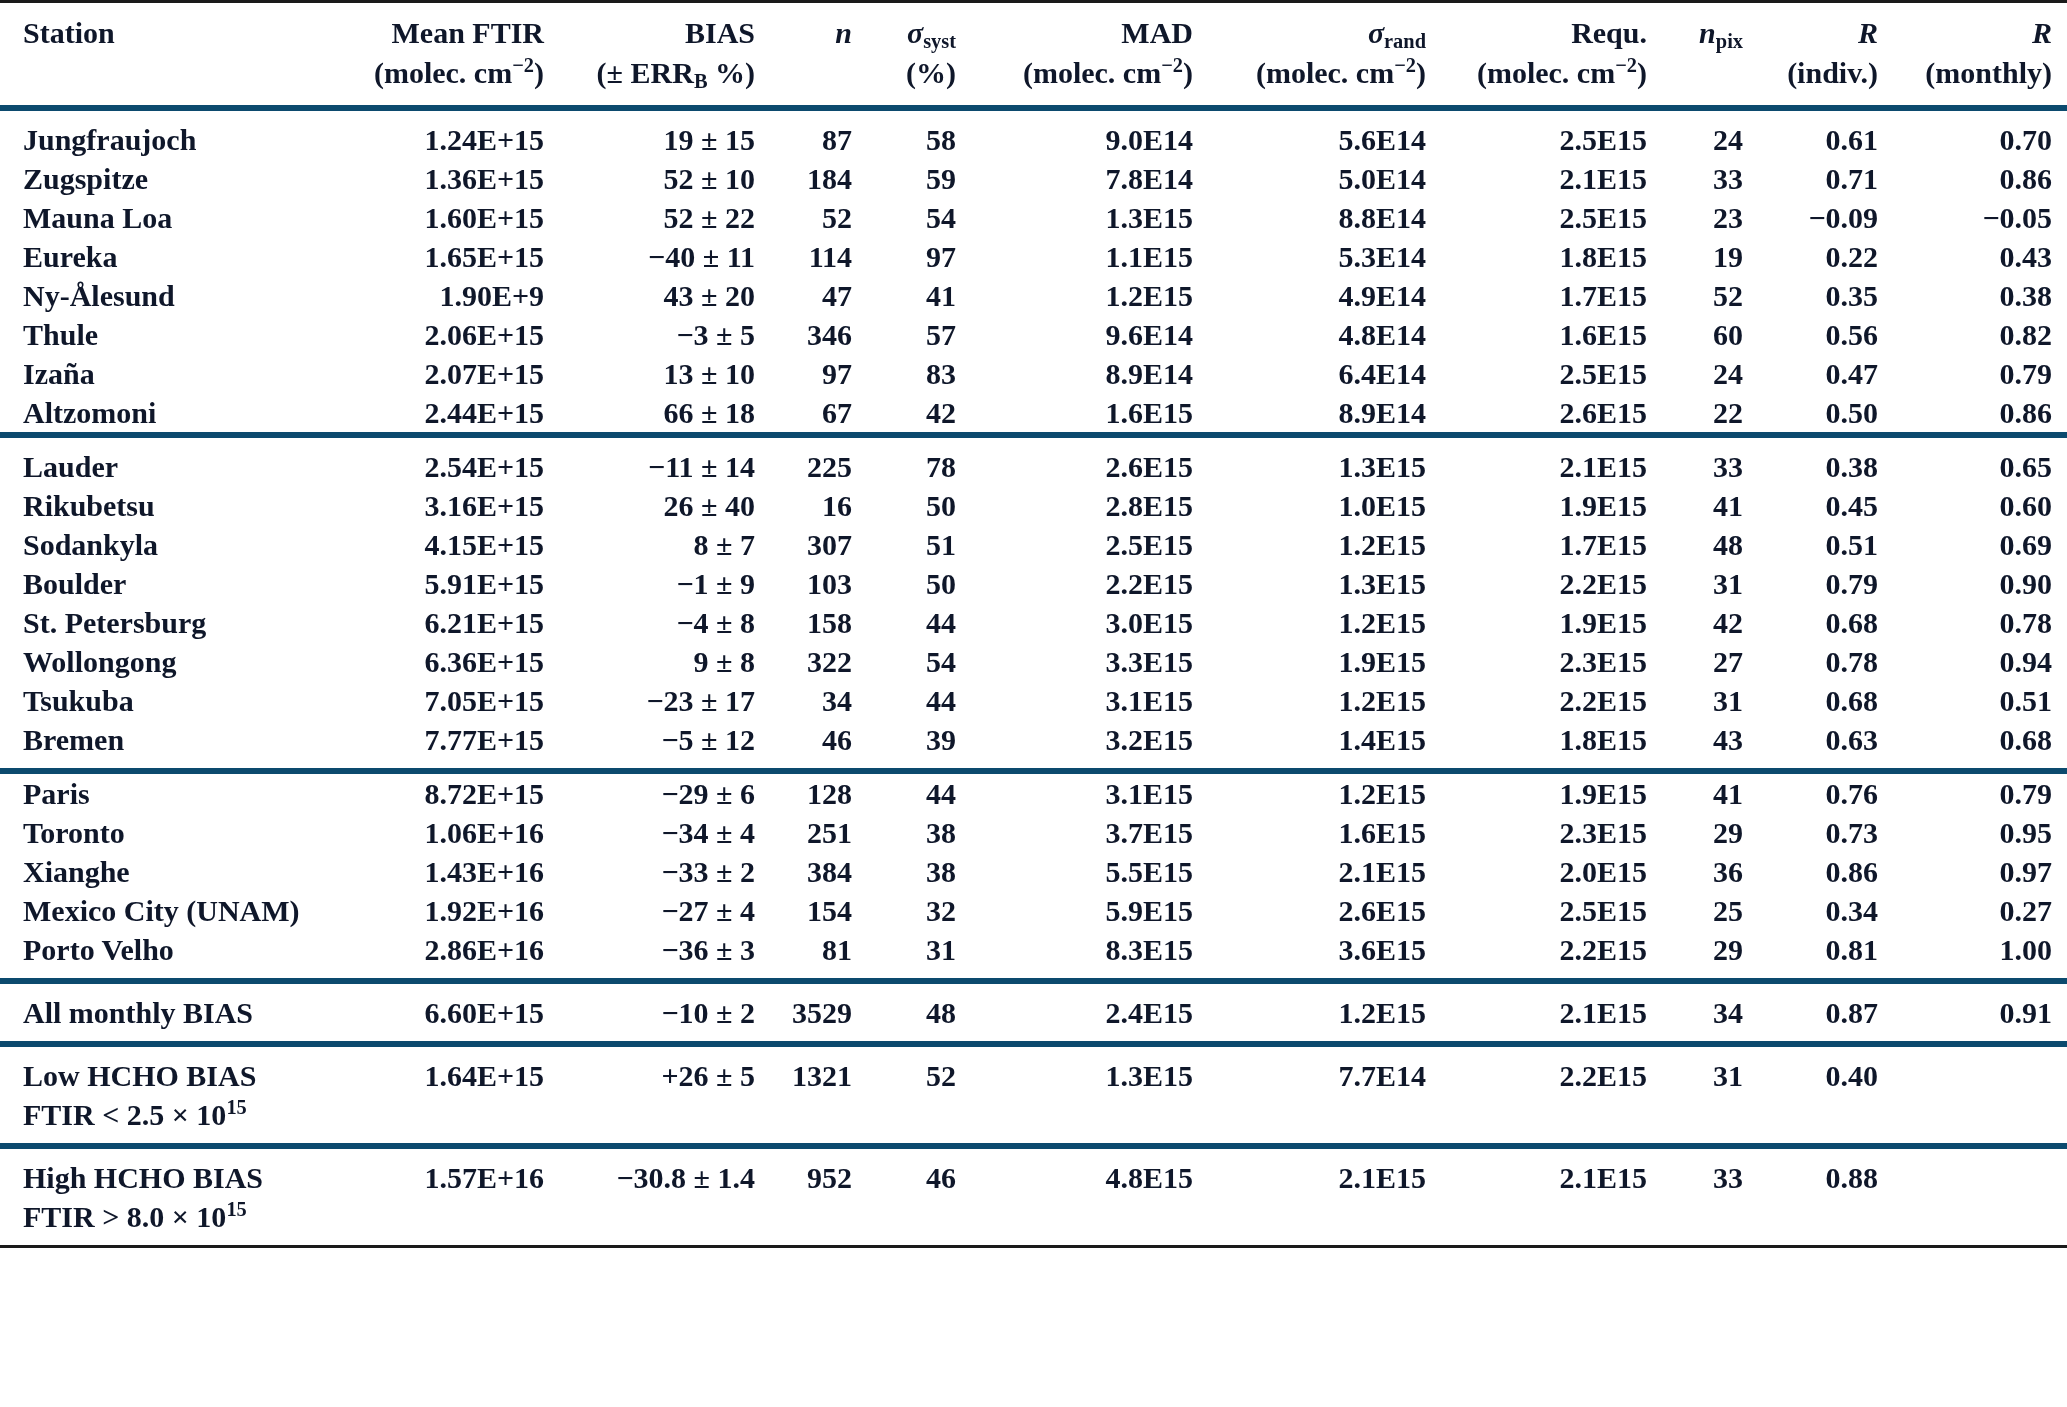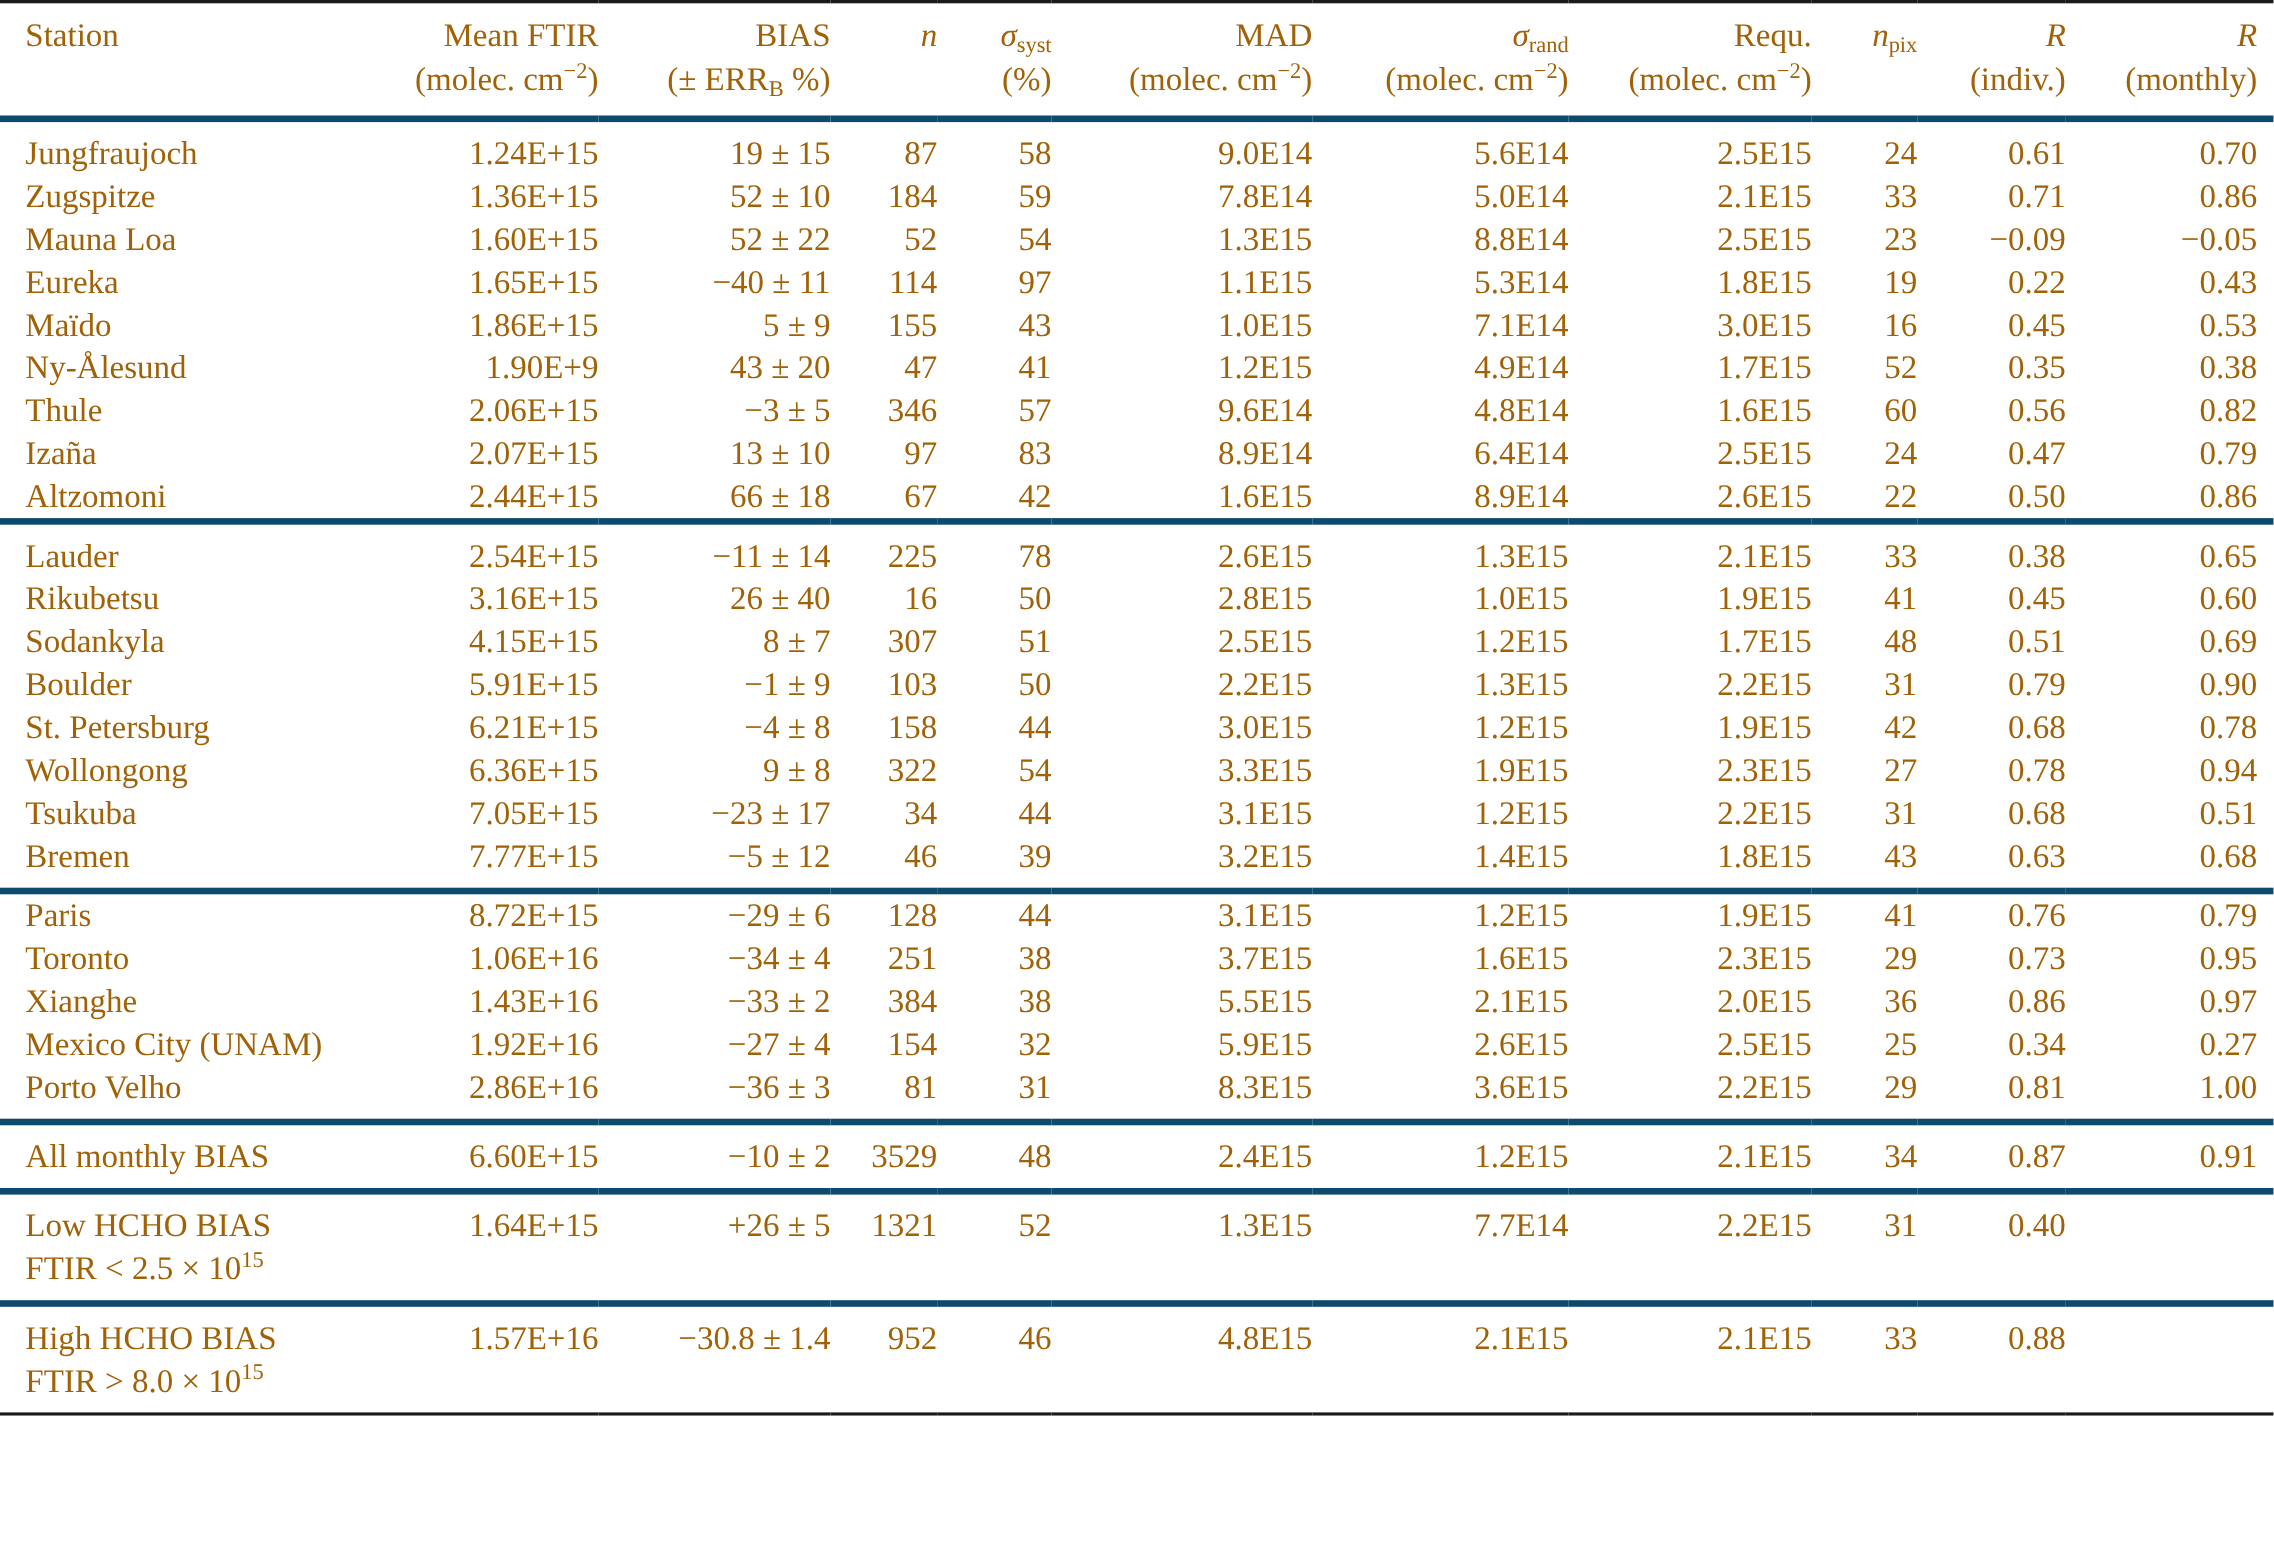--- a/index.html
+++ b/index.html
@@ -4,23 +4,24 @@
 <style>
   html, body { margin: 0; padding: 0; background: #ffffff; }
   body { width: 2067px; }
   .page { width: 2067px; background: #ffffff; }
   table.stats {
     border-collapse: collapse;
     table-layout: fixed;
     width: 2067px;
     font-family: "Liberation Serif", "DejaVu Serif", serif;
     font-size: 30px;
-    color: #a16207;
+    color: #0f172a;
     border-top: 3px solid #1a1a1a;
     border-bottom: 3px solid #1a1a1a;
+    font-weight: bold;
   }
   thead { border-bottom: 2px solid #1a1a1a; }
   tbody.group { border-top: 6px solid #0c4a6e; }
   td {
     padding: 0;
     text-align: right;
     vertical-align: top;
     line-height: 39px;
     white-space: nowrap;
   }
@@ -156,35 +157,20 @@
           <td>97</td>
           <td>1.1E15</td>
           <td>5.3E14</td>
           <td>1.8E15</td>
           <td>19</td>
           <td>0.22</td>
           <td>0.43</td>
         </tr>
         <tr>
           <td class="station">
-            <div>Maïdo</div>
-          </td>
-          <td>1.86E+15</td>
-          <td>5 ± 9</td>
-          <td>155</td>
-          <td>43</td>
-          <td>1.0E15</td>
-          <td>7.1E14</td>
-          <td>3.0E15</td>
-          <td>16</td>
-          <td>0.45</td>
-          <td>0.53</td>
-        </tr>
-        <tr>
-          <td class="station">
             <div>Ny-Ålesund</div>
           </td>
           <td>1.90E+9</td>
           <td>43 ± 20</td>
           <td>47</td>
           <td>41</td>
           <td>1.2E15</td>
           <td>4.9E14</td>
           <td>1.7E15</td>
           <td>52</td>

